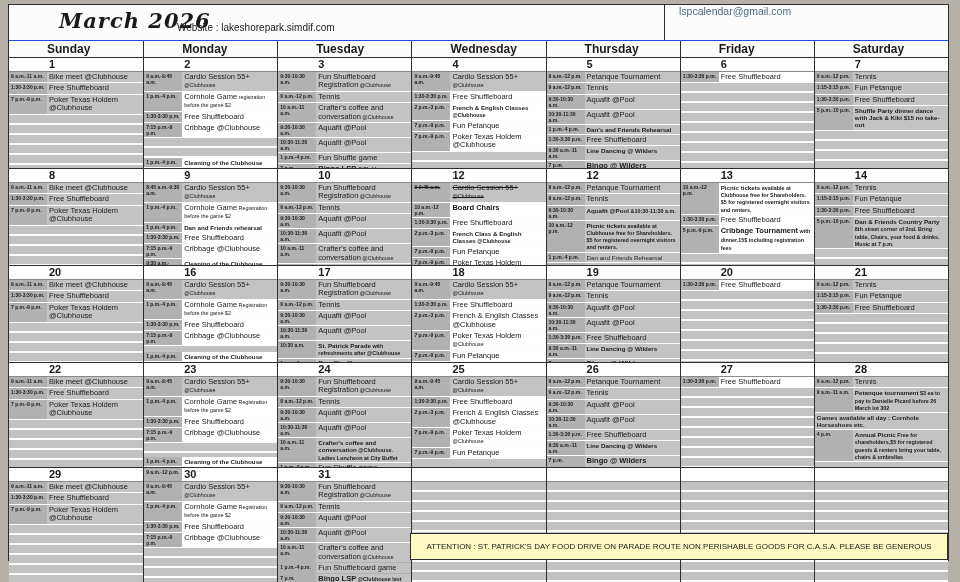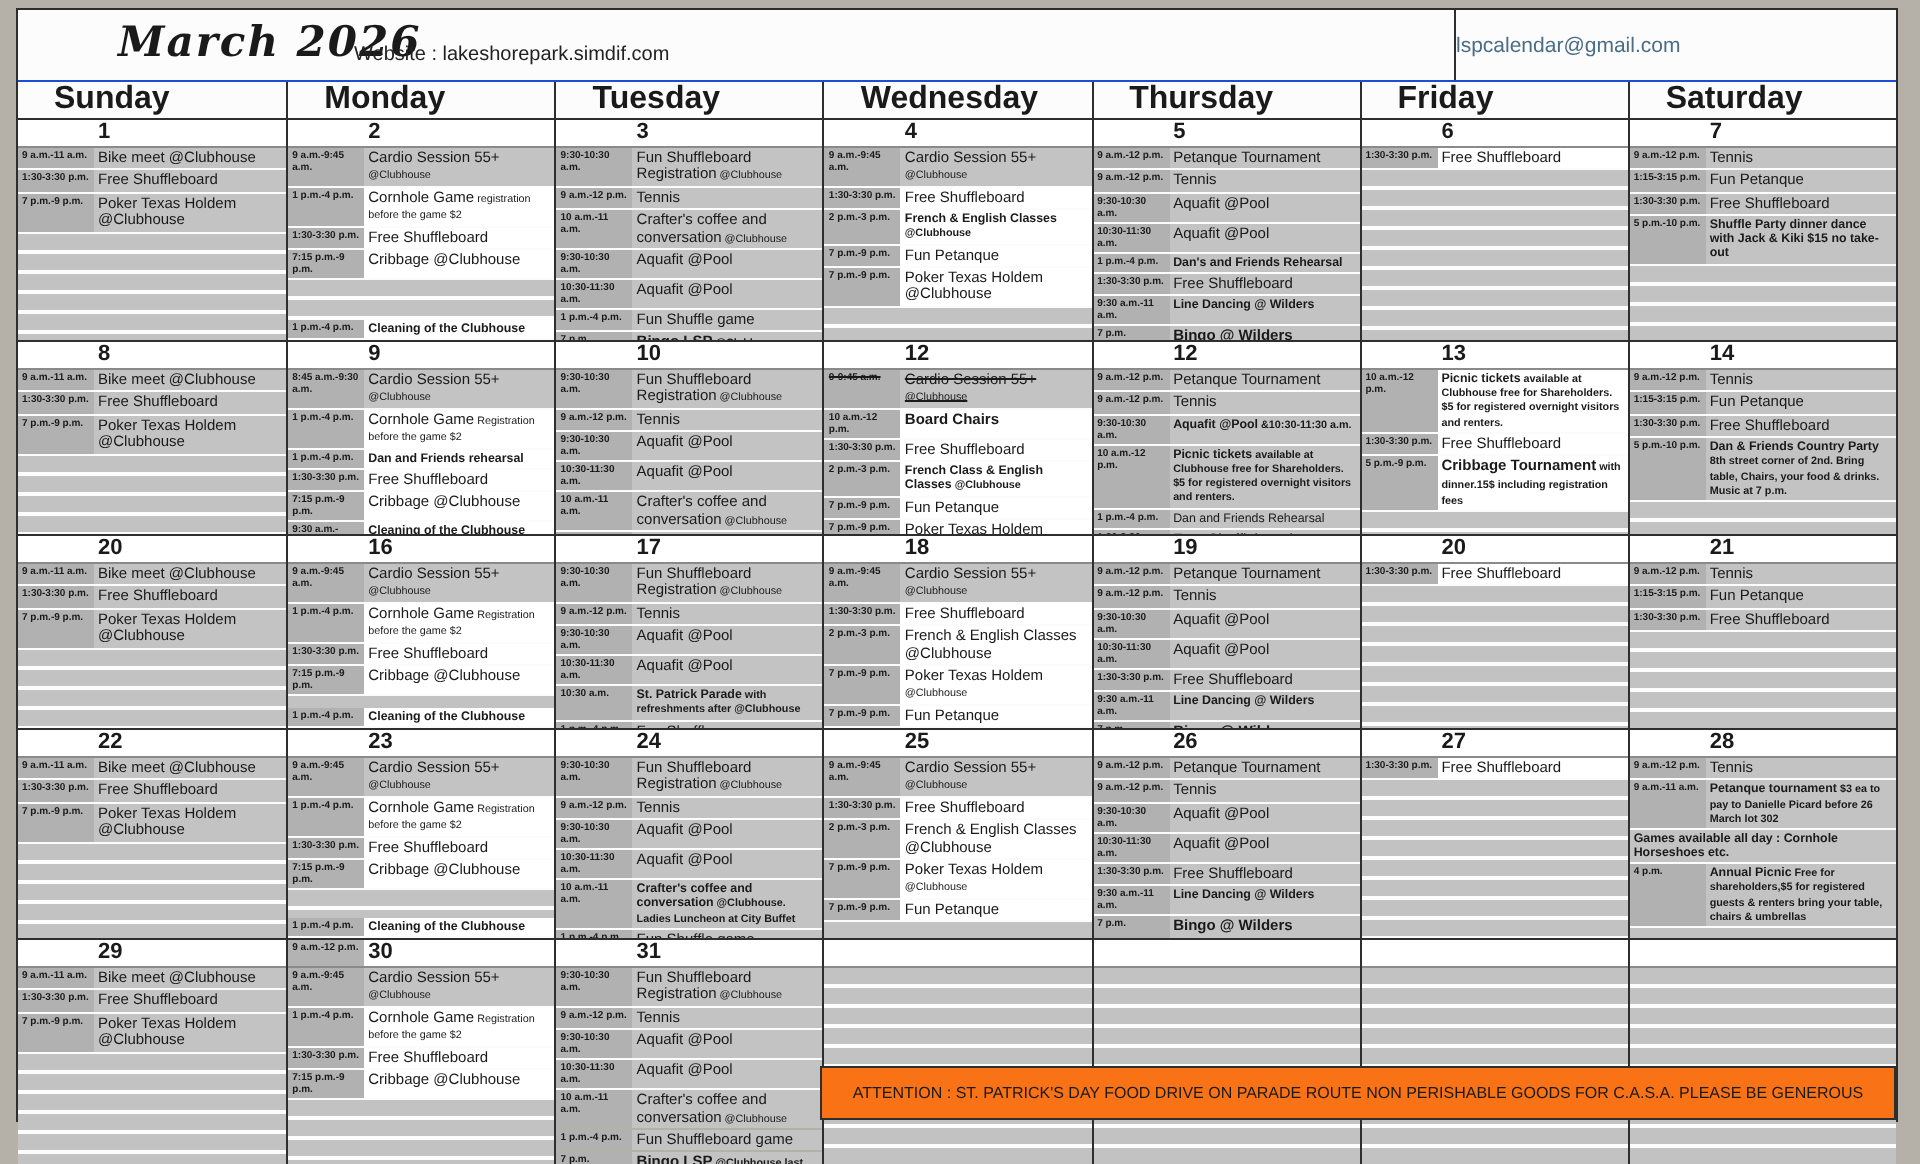--- a/index.html
+++ b/index.html
@@ -15,29 +15,29 @@
   }
   
   #topbar{flex:0 0 35px;border-bottom:1px solid #1d4ed8;position:relative}
   #title{
     position:absolute;left:50px;top:3px;
     font-family:"DejaVu Serif",serif;font-style:italic;font-weight:bold;
     font-size:21px;letter-spacing:1px;
   }
   #website{position:absolute;left:168px;top:17px;font-size:10px;color:#222}
   #emailbox{
-    position:absolute;right:0;top:0;height:100%;width:221px;
-    border-left:1px solid #2e2e2e;display:flex;align-items:center;
-    box-sizing:border-box;font-size:10.5px;
+    position:absolute;right:0;top:0;height:100%;width:284px;
+    border-left:1px solid #2e2e2e;display:flex;
+    box-sizing:border-box;padding-left:14px;font-size:10.5px;
   }
   
   #dowrow{flex:0 0 16px;display:grid;grid-template-columns:repeat(7,1fr);border-bottom:1px solid #2e2e2e}
   .dow{
     border-left:1px solid #2e2e2e;box-sizing:border-box;
-    font-weight:bold;font-size:16px;display:flex;align-items:center;padding-left:18px;
+    font-weight:bold;font-size:12px;display:flex;align-items:center;padding-left:38px;
   }
   .dow:first-child{border-left:none}
   
   #weeks{flex:1 1 auto;display:flex;flex-direction:column;min-height:0}
   .week{display:grid;grid-template-columns:repeat(7,1fr);border-bottom:1px solid #2e2e2e;flex:0 0 auto}
   .week:nth-child(1){height:110px}
   .week:nth-child(2){height:96px}
   .week:nth-child(3){height:96px}
   .week:nth-child(4){height:104px}
   .week:nth-child(5){flex:1 1 auto;border-bottom:none;height:auto}
@@ -66,21 +66,21 @@
   .ev .s{font-size:5.4px}
   .ev.strike .t,.ev.strike .x{text-decoration:line-through}
   .ev.full .x{background:#c3c3c3}
   .filler{
     flex:1 1 auto;min-height:0;
     background:repeating-linear-gradient(to bottom,#c2c2c2 0 8px,#fcfcfc 8px 10px);
   }
   
   #attention{
     position:absolute;right:0;bottom:0;width:538px;height:27px;
-    background:#f97316;border:1px solid #2e2e2e;box-sizing:border-box;
+    background:#fef9c3;border:1px solid #2e2e2e;box-sizing:border-box;
     display:flex;align-items:center;justify-content:center;
     font-size:8px;text-align:center;
   }
 </style>
 </head>
 <body>
 
 <div id="sheet">
   <div id="topbar">
     <span id="title">March 2026</span>

